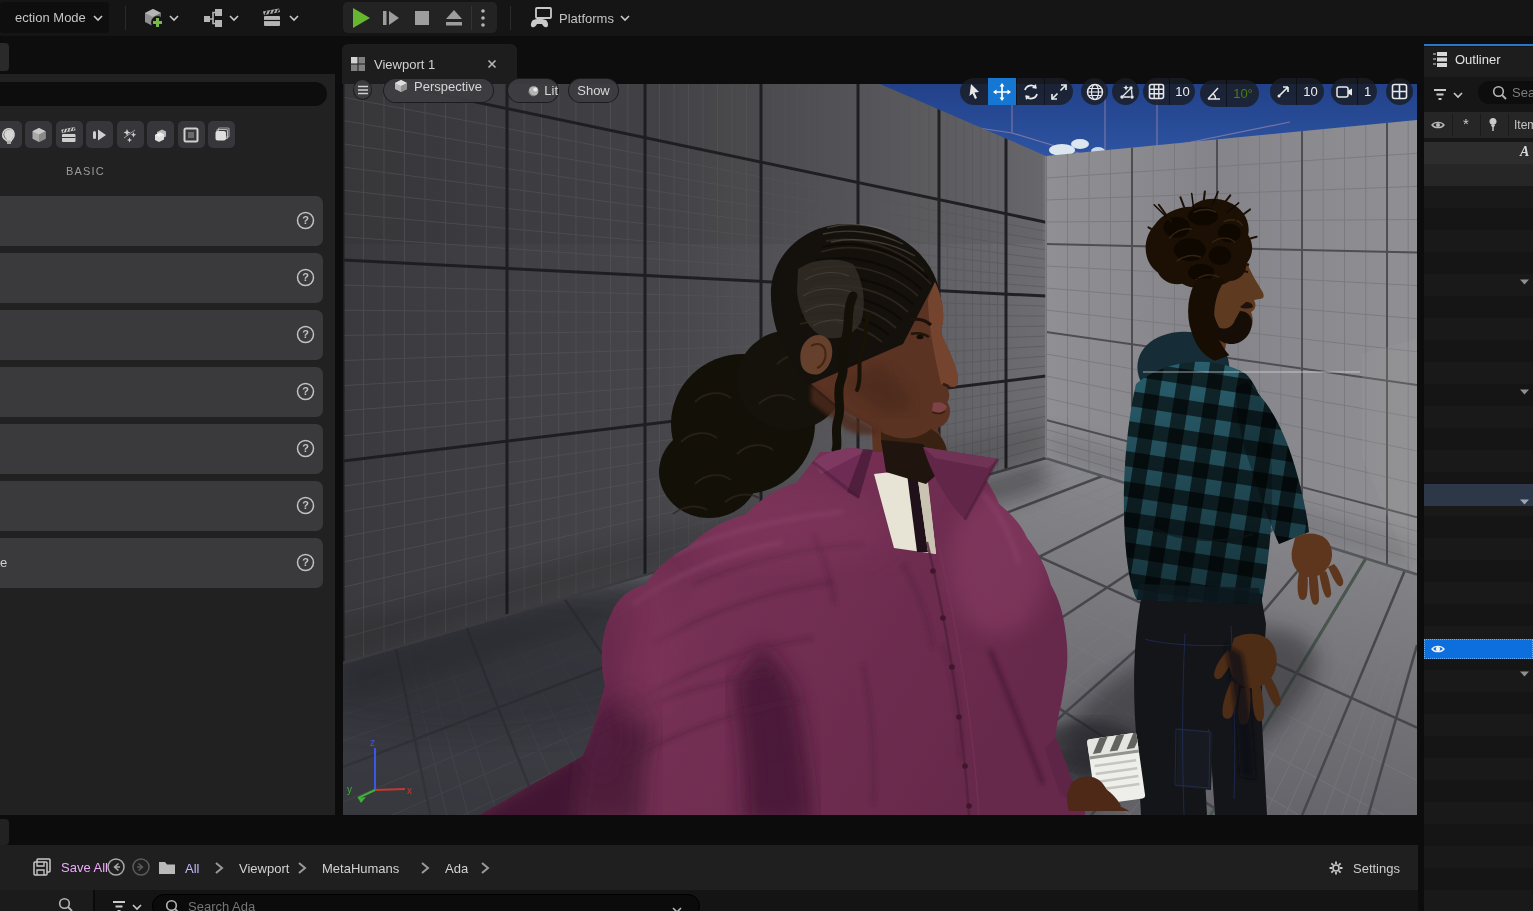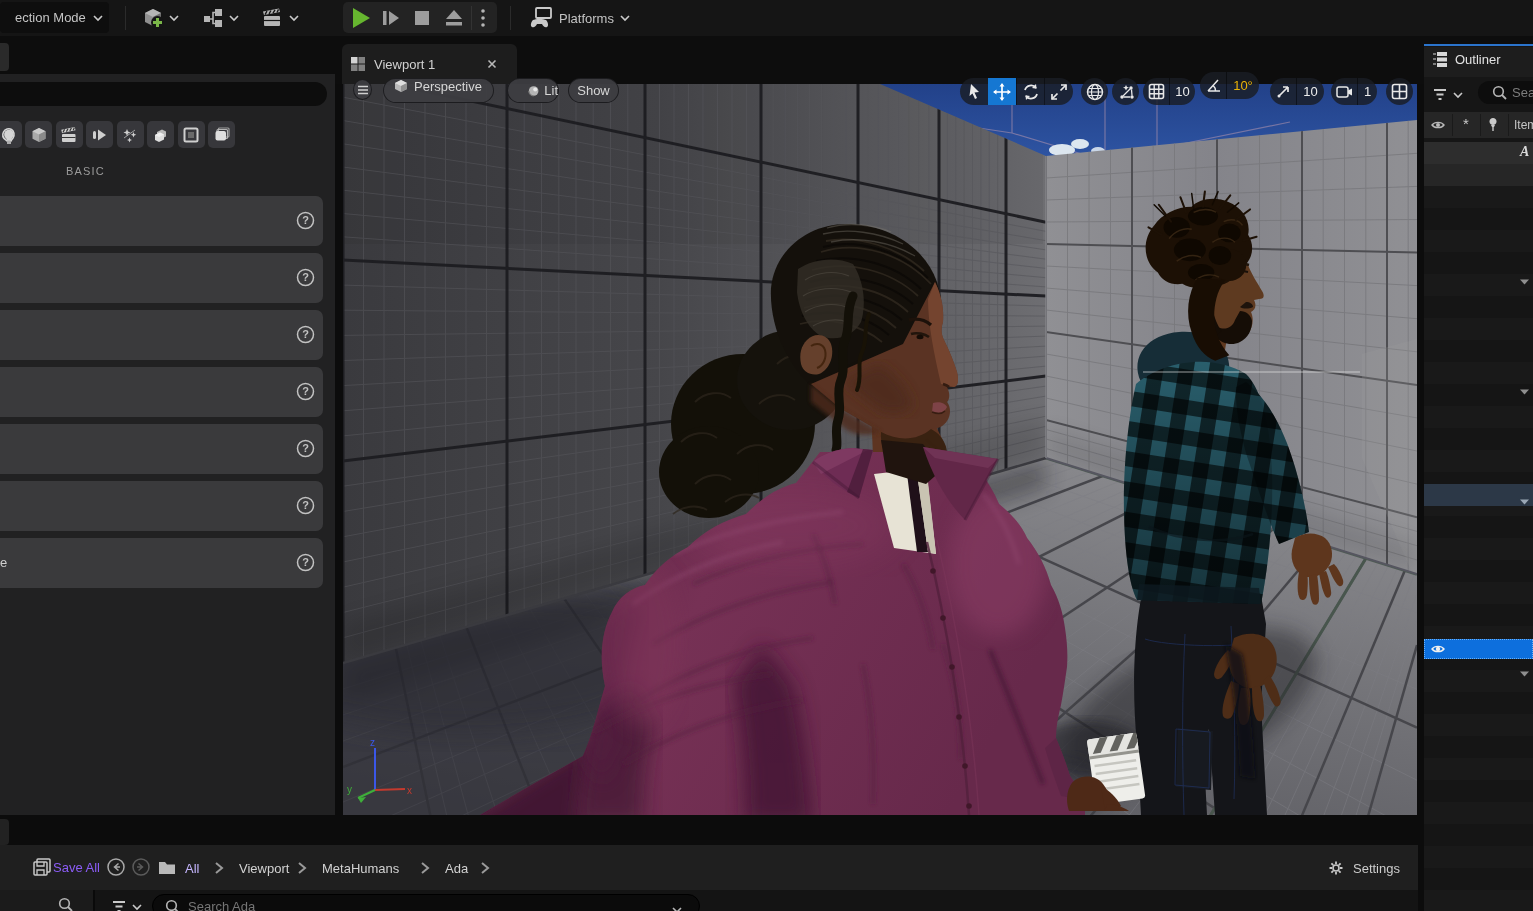--- a/index.html
+++ b/index.html
@@ -752,21 +752,21 @@
 <div style="position:absolute;left:1143px;top:78px;width:52px;height:27px;background:rgba(26,29,36,0.82);border-radius:14px;display:flex;align-items:center;color:#ececec;font-size:13px">
     <div style="width:26px;display:flex;justify-content:center">
       <svg width="17" height="17" viewBox="0 0 17 17" xmlns="http://www.w3.org/2000/svg">
         <rect x="1.5" y="1.5" width="14" height="14" rx="2" stroke="#e8e8e8" stroke-width="1.6" fill="none"></rect>
         <path d="M6.2,1.5 L6.2,15.5 M10.8,1.5 L10.8,15.5 M1.5,6.2 L15.5,6.2 M1.5,10.8 L15.5,10.8" stroke="#e8e8e8" stroke-width="1.4"></path>
       </svg>
     </div>
     <div style="width:1px;height:27px;background:rgba(0,0,0,0.45)"></div>
     <div style="flex:1;text-align:center">10</div>
   </div>
-<div style="position:absolute;left:1200px;top:72px;width:59px;height:27px;background:rgba(26,29,36,0.82);border-radius:14px;display:flex;align-items:center;color:#eab308;font-size:13px">
+<div style="position:absolute;left:1200px;top:80px;width:59px;height:27px;background:rgba(26,29,36,0.82);border-radius:14px;display:flex;align-items:center;color:#4d7c0f;font-size:13px">
     <div style="width:26px;display:flex;justify-content:center">
       <svg width="17" height="17" viewBox="0 0 17 17" xmlns="http://www.w3.org/2000/svg">
         <path d="M3,14 L13,3 M3,14 L15,14 M8.5,9 A6,6 0 0 1 10.5,14" stroke="#e8e8e8" stroke-width="1.5" fill="none"></path>
       </svg>
     </div>
     <div style="width:1px;height:27px;background:rgba(0,0,0,0.45)"></div>
     <div style="flex:1;text-align:center">10°</div>
   </div>
 <div style="position:absolute;left:1270px;top:78px;width:54px;height:27px;background:rgba(26,29,36,0.82);border-radius:14px;display:flex;align-items:center;color:#ececec;font-size:13px">
     <div style="width:26px;display:flex;justify-content:center">
@@ -897,21 +897,21 @@
   </div>
 <div class="abs" style="left:0;top:815px;width:1418px;height:30px;background:#0c0c0c"></div>
 <div class="abs" style="left:0;top:819px;width:9px;height:26px;background:#222;border-radius:0 4px 4px 0"></div>
 <div class="abs" style="left:0;top:845px;width:1418px;height:45px;background:#1f1f1f"></div>
 <div class="abs row" style="left:33px;top:858px">
     <svg width="18" height="18" viewBox="0 0 18 18" xmlns="http://www.w3.org/2000/svg">
       <rect x="4" y="1" width="13" height="13" rx="1" fill="none" stroke="#c9c9c9" stroke-width="1.5"></rect>
       <rect x="1" y="4" width="13" height="13" rx="1" fill="#1f1f1f" stroke="#c9c9c9" stroke-width="1.5"></rect>
       <path d="M4,4 L4,8 L11,8 L11,4 M4,17 L4,12 L11,12 L11,17" stroke="#c9c9c9" stroke-width="1.3" fill="none"></path>
     </svg>
-    <span style="font-size:13px;color:#8b5cf6;margin-left:2px">Save All</span>
+    <span style="font-size:13px;color:#f0abfc;margin-left:10px">Save All</span>
   </div>
 <div class="abs" style="left:107px;top:858px"><svg width="18" height="18" viewBox="0 0 18 18" xmlns="http://www.w3.org/2000/svg">
       <circle cx="9" cy="9" r="8" stroke="#a9a9a9" stroke-width="1.5" fill="none"></circle>
       <path d="M11.5,5.5 L7.5,9 L11.5,12.5 M7.5,9 L13,9" stroke="#a9a9a9" stroke-width="1.5" fill="none"></path>
     </svg></div>
 <div class="abs" style="left:132px;top:858px"><svg width="18" height="18" viewBox="0 0 18 18" xmlns="http://www.w3.org/2000/svg">
       <circle cx="9" cy="9" r="8" stroke="#5b5b5b" stroke-width="1.5" fill="none"></circle>
       <path d="M6.5,5.5 L10.5,9 L6.5,12.5 M10.5,9 L5,9" stroke="#5b5b5b" stroke-width="1.5" fill="none"></path>
     </svg></div>
 <div class="abs" style="left:158px;top:859px"><svg width="18" height="18" viewBox="0 0 18 18" xmlns="http://www.w3.org/2000/svg">

